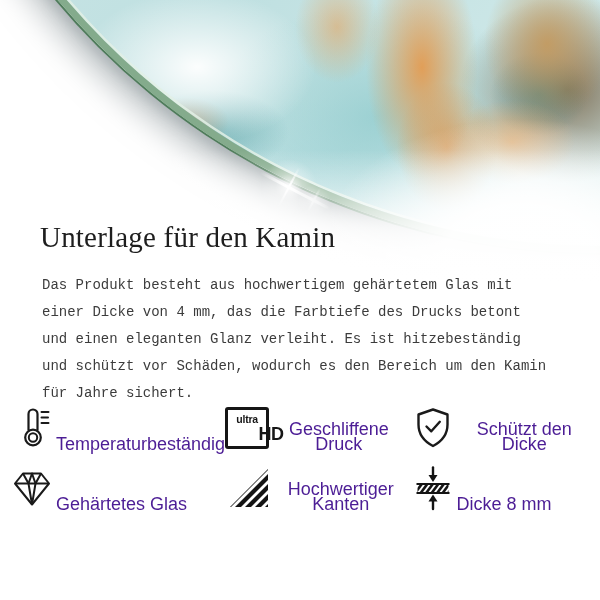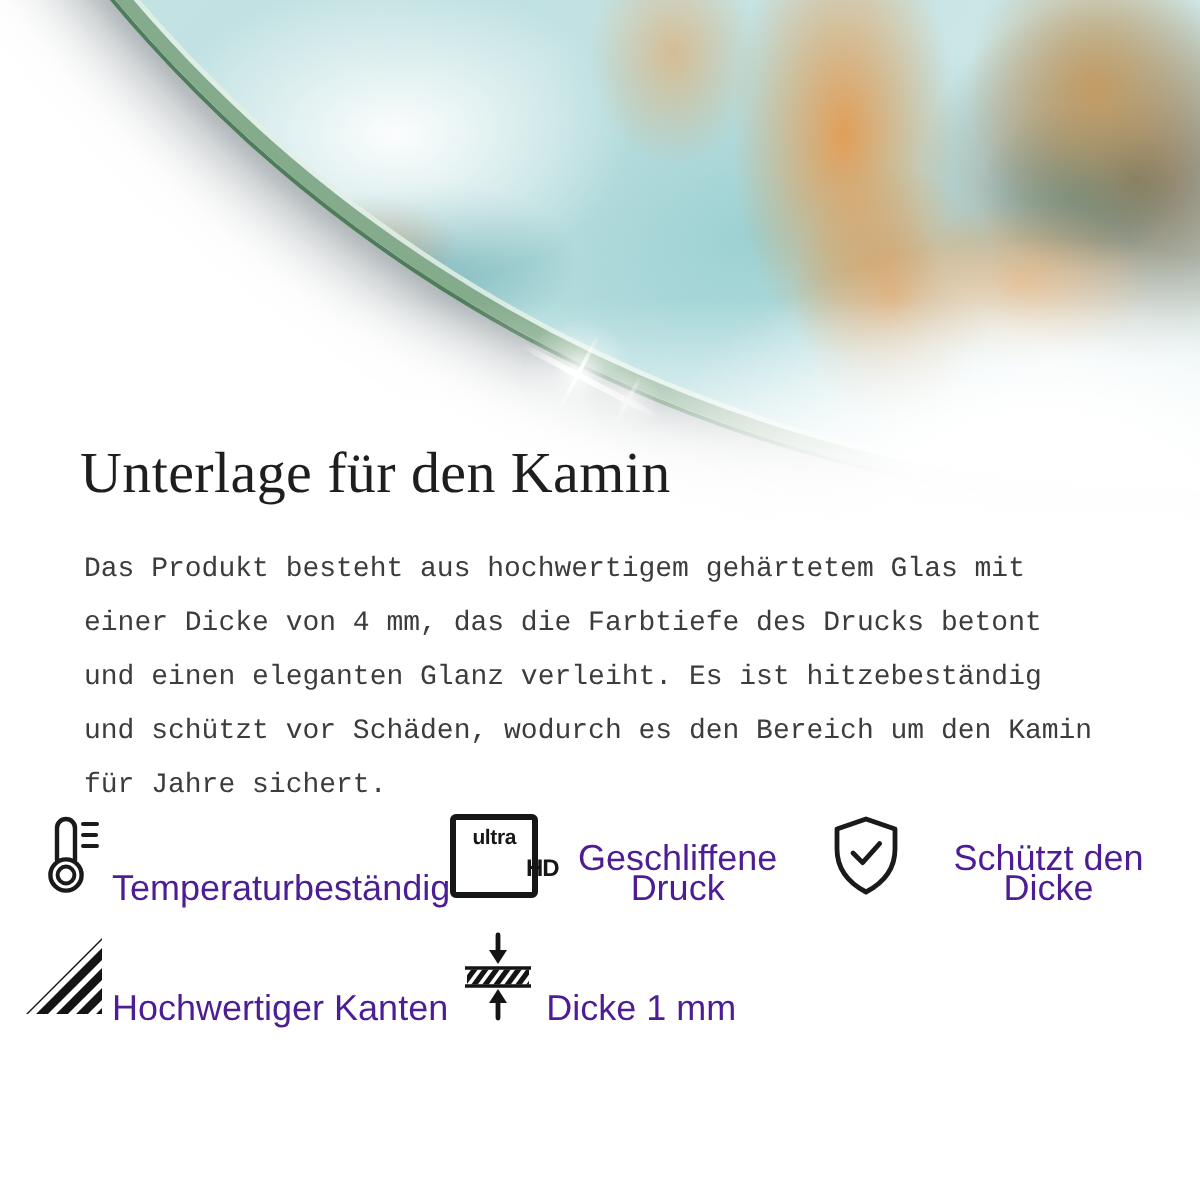--- a/index.html
+++ b/index.html
@@ -79,21 +79,21 @@
   .feature{display:flex;flex-direction:row;align-items:flex-end;}
   .icon-wrap{height:48px;display:flex;align-items:center;justify-content:center;}
   .feature .label{margin-top:8px;font-size:18px;line-height:15px;color:#4c1d95;text-align:center;}
   .feature svg{display:block;}
 
   .uhd-box{
     width:44px;height:42px;box-sizing:border-box;border:3px solid #161616;border-radius:3px;
     display:flex;flex-direction:column;align-items:center;justify-content:center;color:#161616;
   }
   .uhd-top{font-size:10.5px;font-weight:bold;line-height:11px;letter-spacing:-.2px;}
-  .uhd-bottom{font-size:12px;font-weight:bold;line-height:18px;letter-spacing:-.5px;padding-left:48px;}
+  .uhd-bottom{font-size:18px;font-weight:bold;line-height:18px;letter-spacing:-.5px;padding-left:48px;}
 </style>
 </head>
 <body>
 
 <div class="hero">
   <div class="glass-circle"></div>
   <div class="sparkle"></div>
   <div class="sparkle small"></div>
   <div class="hero-overlay"></div>
 </div>
@@ -134,20 +134,32 @@
   <div class="feature">
     <div class="icon-wrap">
       <svg width="48" height="48" viewBox="0 0 48 48" fill="none" stroke="#1a1a1a" stroke-width="2.4" stroke-linecap="round" stroke-linejoin="round">
         <path d="M24 5.5 L38.5 10.5 V20.5 C38.5 30 33 37.3 24 42 C15 37.3 9.5 30 9.5 20.5 V10.5 Z"></path>
         <path d="M17.5 22.5 L22.3 27.3 L30.8 17.8"></path>
       </svg>
     </div>
     <div class="label">Schützt den Dicke</div>
   </div>
 
+  <div class="feature">
+    <div class="icon-wrap">
+      <svg width="48" height="48" viewBox="0 0 48 48" fill="none" stroke="#1a1a1a" stroke-width="2" stroke-linejoin="round">
+        <path d="M15 9.5 H33 L41 19.5 L24 40.5 L7 19.5 Z"></path>
+        <path d="M7 19.5 H41"></path>
+        <path d="M15 9.5 L20.5 19.5 L24 40.5"></path>
+        <path d="M33 9.5 L27.5 19.5 L24 40.5"></path>
+        <path d="M20.5 19.5 L24 9.5 L27.5 19.5"></path>
+      </svg>
+    </div>
+    <div class="label">Gehärtetes Glas</div>
+  </div>
 
   <div class="feature">
     <div class="icon-wrap">
       <svg width="48" height="48" viewBox="0 0 48 48">
         <defs>
           <clipPath id="edgeclip">
               <polygon points="5,43 43,43 43,5"></polygon>
             </clipPath>
         </defs>
         <g clip-path="url(#edgeclip)" stroke="#141414" stroke-width="4.2">
@@ -183,16 +195,16 @@
           <line x1="4" y1="32" x2="15" y2="17"></line>
           <line x1="9.5" y1="32" x2="20.5" y2="17"></line>
           <line x1="15" y1="32" x2="26" y2="17"></line>
           <line x1="20.5" y1="32" x2="31.5" y2="17"></line>
           <line x1="26" y1="32" x2="37" y2="17"></line>
           <line x1="31.5" y1="32" x2="42.5" y2="17"></line>
           <line x1="37" y1="32" x2="48" y2="17"></line>
         </g>
       </svg>
     </div>
-    <div class="label">Dicke 1 mm</div>
+    <div class="label">Dicke 8 mm</div>
   </div>
 
 </div>
 
 </body></html>

